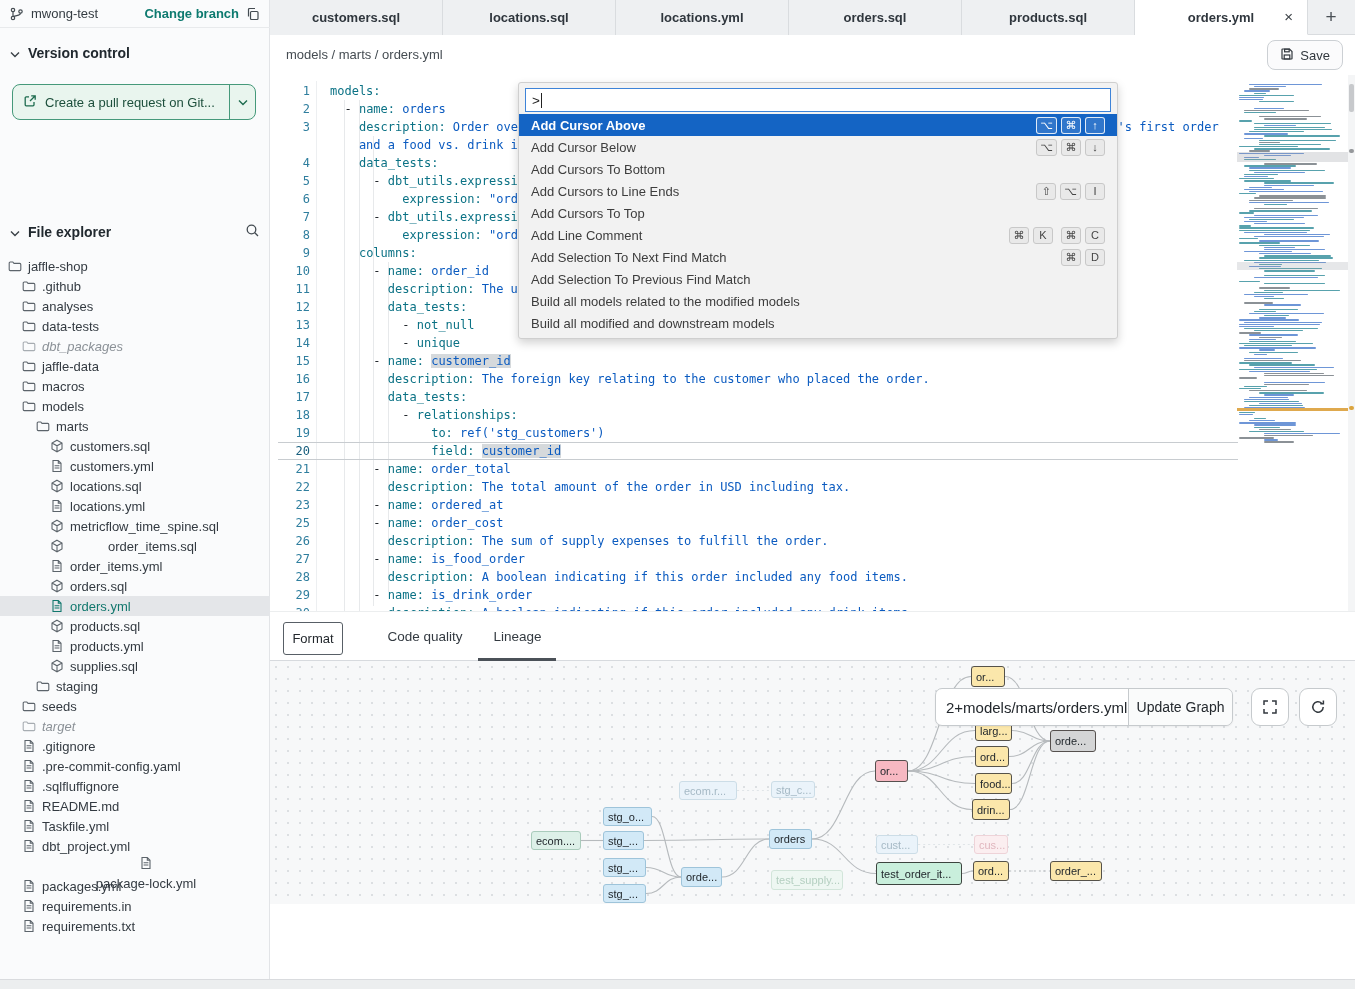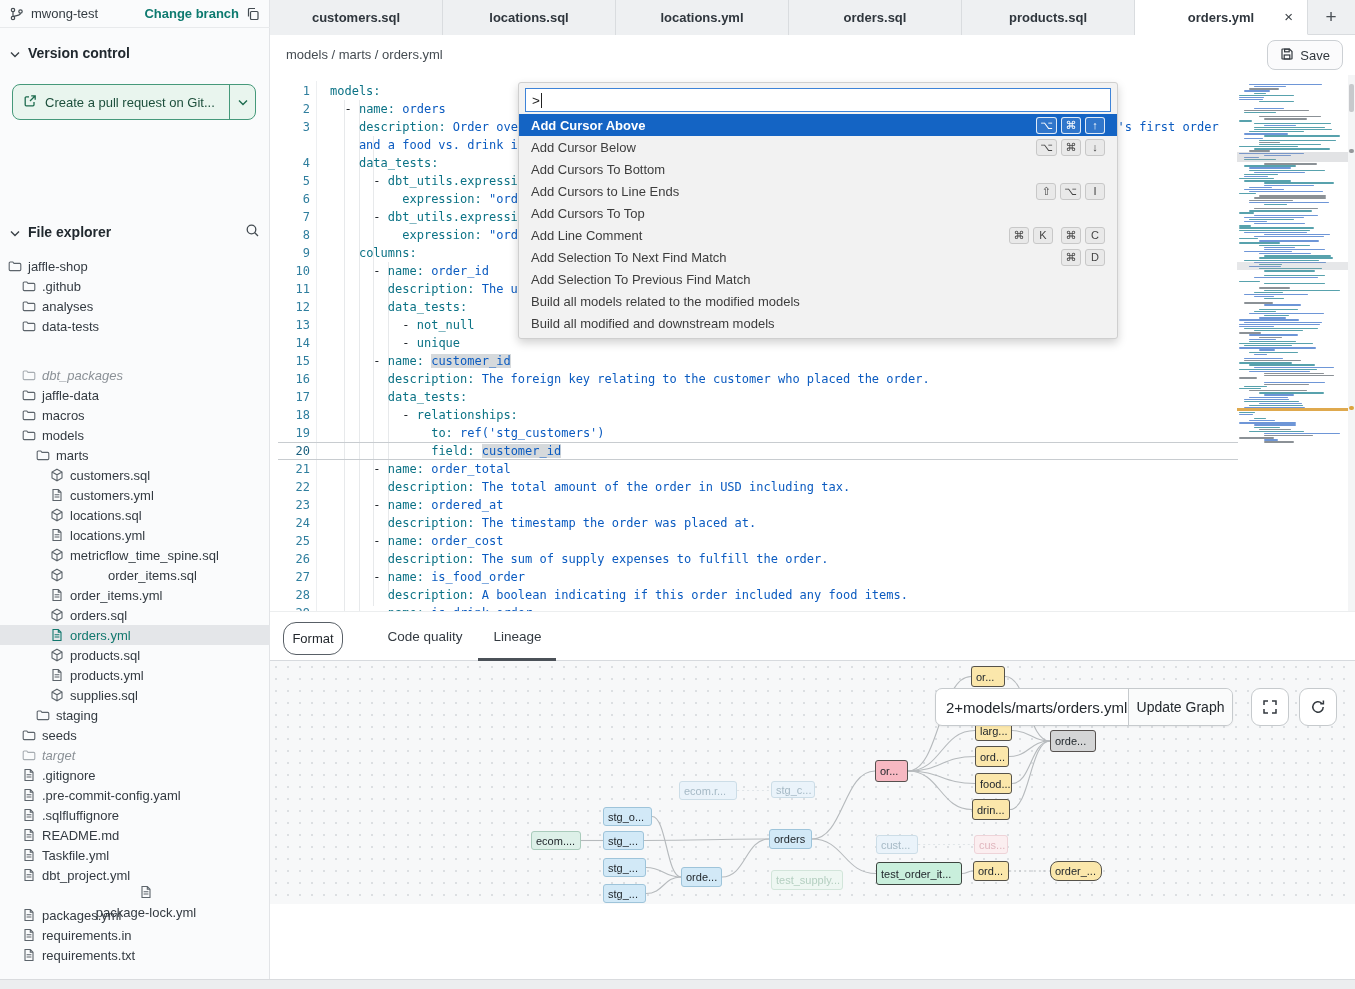--- a/index.html
+++ b/index.html
@@ -95,21 +95,21 @@
   .kchip { min-width:20px; height:17px; padding:0 3px; border-radius:3px; background:#e9e9e9;
     border:1px solid #c8c8c8; color:#444; font-size:11px; display:flex; align-items:center;
     justify-content:center; font-weight:400; }
   .pitem.selected .kchip { background:rgba(255,255,255,.12); border-color:rgba(255,255,255,.85);
     color:#fff; }
 
   
   #bottombar { position:absolute; left:0; top:611px; width:1085px; height:50px; background:#fff;
     border-top:1px solid #eceeef; border-bottom:1px solid #d7dade; }
   #formatbtn { position:absolute; left:13px; top:10px; width:60px; height:33px;
-    border:1px solid #585f66; border-radius:13px; background:#fff; font-size:13px; color:#23282d;
+    border:1px solid #585f66; border-radius:3px; background:#fff; font-size:13px; color:#23282d;
     display:flex; align-items:center; justify-content:center; cursor:pointer; }
   .btab { position:absolute; top:0; height:49px; display:flex; align-items:center;
     justify-content:center; font-size:13.5px; color:#333a41; cursor:pointer; }
   #btab-quality { left:105px; width:100px; }
   #btab-lineage { left:215px; width:65px; }
   #lineage-underline { position:absolute; left:208px; top:46px; width:78px; height:3px;
     background:#4b5158; }
 
   
   #lineage { position:absolute; left:0; top:661px; width:1085px; height:243px;
@@ -227,21 +227,21 @@
             <path d="M1.2 4 a1 1 0 0 1 1-1 H4.8 L6 4.4 H11.8 a1 1 0 0 1 1 1 V10.6 a1 1 0 0 1 -1 1 H2.2 a1 1 0 0 1 -1-1 Z"></path>
           </svg></span>
         <span>analyses</span>
       </div>
       <div class="trow" style="padding-left: 22px;">
         <span class="tico"><svg width="14" height="14" viewBox="0 0 14 14" fill="none" stroke="currentColor" stroke-width="1.1">
             <path d="M1.2 4 a1 1 0 0 1 1-1 H4.8 L6 4.4 H11.8 a1 1 0 0 1 1 1 V10.6 a1 1 0 0 1 -1 1 H2.2 a1 1 0 0 1 -1-1 Z"></path>
           </svg></span>
         <span>data-tests</span>
       </div>
-      <div class="trow muted" style="padding-left: 22px; margin-top: 29px;">
+      <div class="trow muted" style="padding-left: 22px;">
         <span class="tico"><svg width="14" height="14" viewBox="0 0 14 14" fill="none" stroke="currentColor" stroke-width="1.1">
             <path d="M1.2 4 a1 1 0 0 1 1-1 H4.8 L6 4.4 H11.8 a1 1 0 0 1 1 1 V10.6 a1 1 0 0 1 -1 1 H2.2 a1 1 0 0 1 -1-1 Z"></path>
           </svg></span>
         <span>dbt_packages</span>
       </div>
       <div class="trow" style="padding-left: 22px;">
         <span class="tico"><svg width="14" height="14" viewBox="0 0 14 14" fill="none" stroke="currentColor" stroke-width="1.1">
             <path d="M1.2 4 a1 1 0 0 1 1-1 H4.8 L6 4.4 H11.8 a1 1 0 0 1 1 1 V10.6 a1 1 0 0 1 -1 1 H2.2 a1 1 0 0 1 -1-1 Z"></path>
           </svg></span>
         <span>jaffle-data</span>
@@ -551,24 +551,20 @@
           <span class="lnum">21</span>
           <span class="ctext"><span class="d">      - </span><span class="k">name:</span><span class="v"> order_total</span></span>
         </div>
         <div class="crow">
           <span class="lnum">22</span>
           <span class="ctext"><span class="d">        </span><span class="k">description:</span><span class="v"> The total amount of the order in USD including tax.</span></span>
         </div>
         <div class="crow">
           <span class="lnum">23</span>
           <span class="ctext"><span class="d">      - </span><span class="k">name:</span><span class="v"> ordered_at</span></span>
-        </div>
-        <div class="crow">
-          <span class="lnum">24</span>
-          <span class="ctext"><span class="d">        </span><span class="k">description:</span><span class="v"> The timestamp the order was placed at.</span></span>
         </div>
         <div class="crow">
           <span class="lnum">25</span>
           <span class="ctext"><span class="d">      - </span><span class="k">name:</span><span class="v"> order_cost</span></span>
         </div>
         <div class="crow">
           <span class="lnum">26</span>
           <span class="ctext"><span class="d">        </span><span class="k">description:</span><span class="v"> The sum of supply expenses to fulfill the order.</span></span>
         </div>
         <div class="crow">
@@ -904,21 +900,21 @@
         <div class="lnode ghost-blue" style="left: 606px; top: 174px; width: 42px; height: 19px;">cust...</div>
         <div class="lnode ghost-pink" style="left: 704px; top: 174px; width: 34px; height: 19px;">cus...</div>
         <div class="lnode green" style="left: 606px; top: 201px; width: 86px; height: 23px;">test_order_it...</div>
         <div class="lnode yellow" style="left: 701px; top: 5px; width: 34px; height: 21px;">or...</div>
         <div class="lnode yellow" style="left: 705px; top: 59px; width: 37px; height: 21px;">larg...</div>
         <div class="lnode yellow" style="left: 705px; top: 85px; width: 34px; height: 21px;">ord...</div>
         <div class="lnode yellow" style="left: 705px; top: 112px; width: 37px; height: 21px;">food...</div>
         <div class="lnode yellow" style="left: 702px; top: 138px; width: 38px; height: 21px;">drin...</div>
         <div class="lnode gray" style="left: 780px; top: 69px; width: 46px; height: 22px;">orde...</div>
         <div class="lnode yellow" style="left: 703px; top: 200px; width: 36px; height: 20px;">ord...</div>
-        <div class="lnode yellow" style="left: 780px; top: 200px; width: 52px; height: 20px; border-radius: 8px;">order_...</div>
+        <div class="lnode yellow" style="left: 780px; top: 200px; width: 52px; height: 20px;">order_...</div>
       </div>
 
     <div id="graph-search">
       <div id="gs-input">2+models/marts/orders.yml+</div>
       <div id="gs-btn">Update Graph</div>
     </div>
     <div class="sq-btn" id="fs-btn">
       <svg width="16" height="16" viewBox="0 0 16 16" fill="none" stroke="#33393f" stroke-width="1.5">
         <path d="M2 6 V2 H6 M10 2 H14 V6 M14 10 V14 H10 M6 14 H2 V10"></path>
       </svg>

